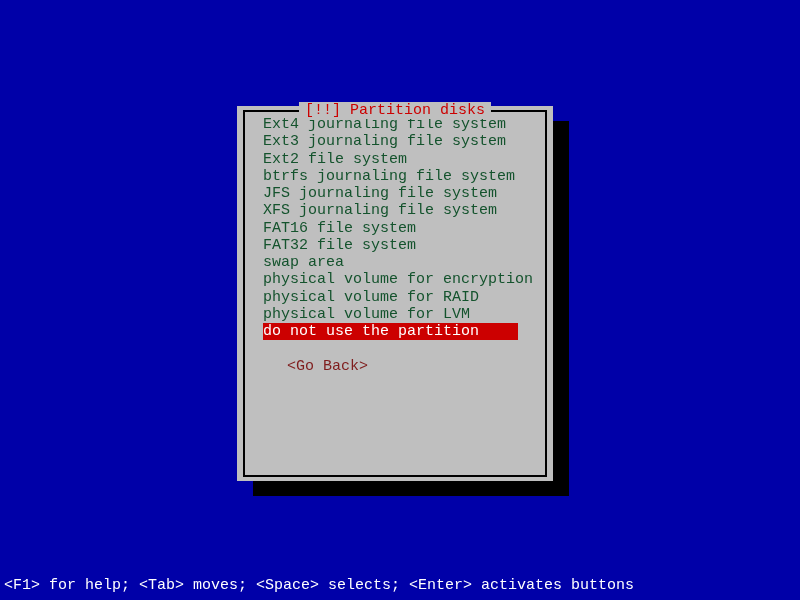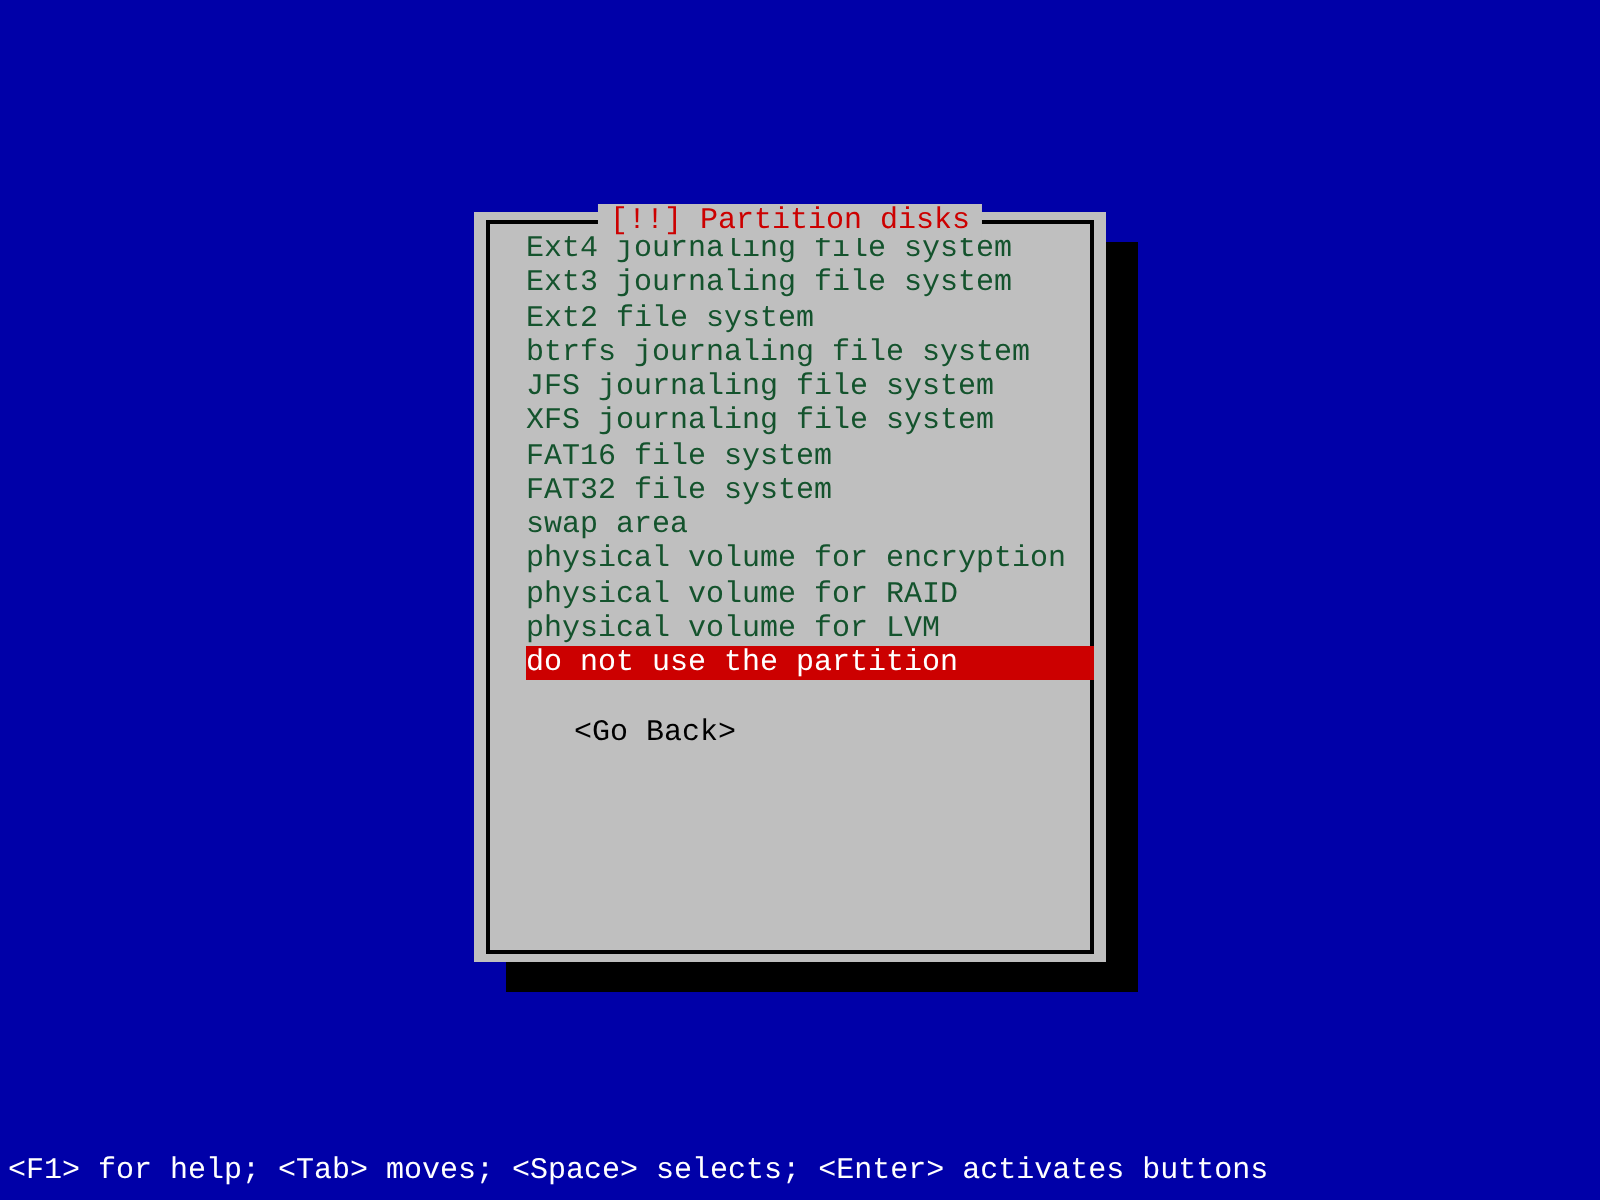--- a/index.html
+++ b/index.html
@@ -59,27 +59,27 @@
     }
     .option-item {
       color: #14532d;
       line-height: 1.15;
       cursor: pointer;
       white-space: nowrap;
     }
     .option-item.selected {
       background: #cc0000;
       color: #ffffff;
-      padding-right: 68px;
+      padding-right: 39px;
       display: inline-block;
     }
     .go-back {
       margin-top: 18px;
       margin-left: 32px;
-      color: #000000;
+      color: #7f1d1d;
       cursor: pointer;
       display: inline-block;
     }
     .help-bar {
       position: absolute;
       bottom: 6px;
       left: 4px;
       color: #ffffff;
       white-space: nowrap;
       text-align: right;

